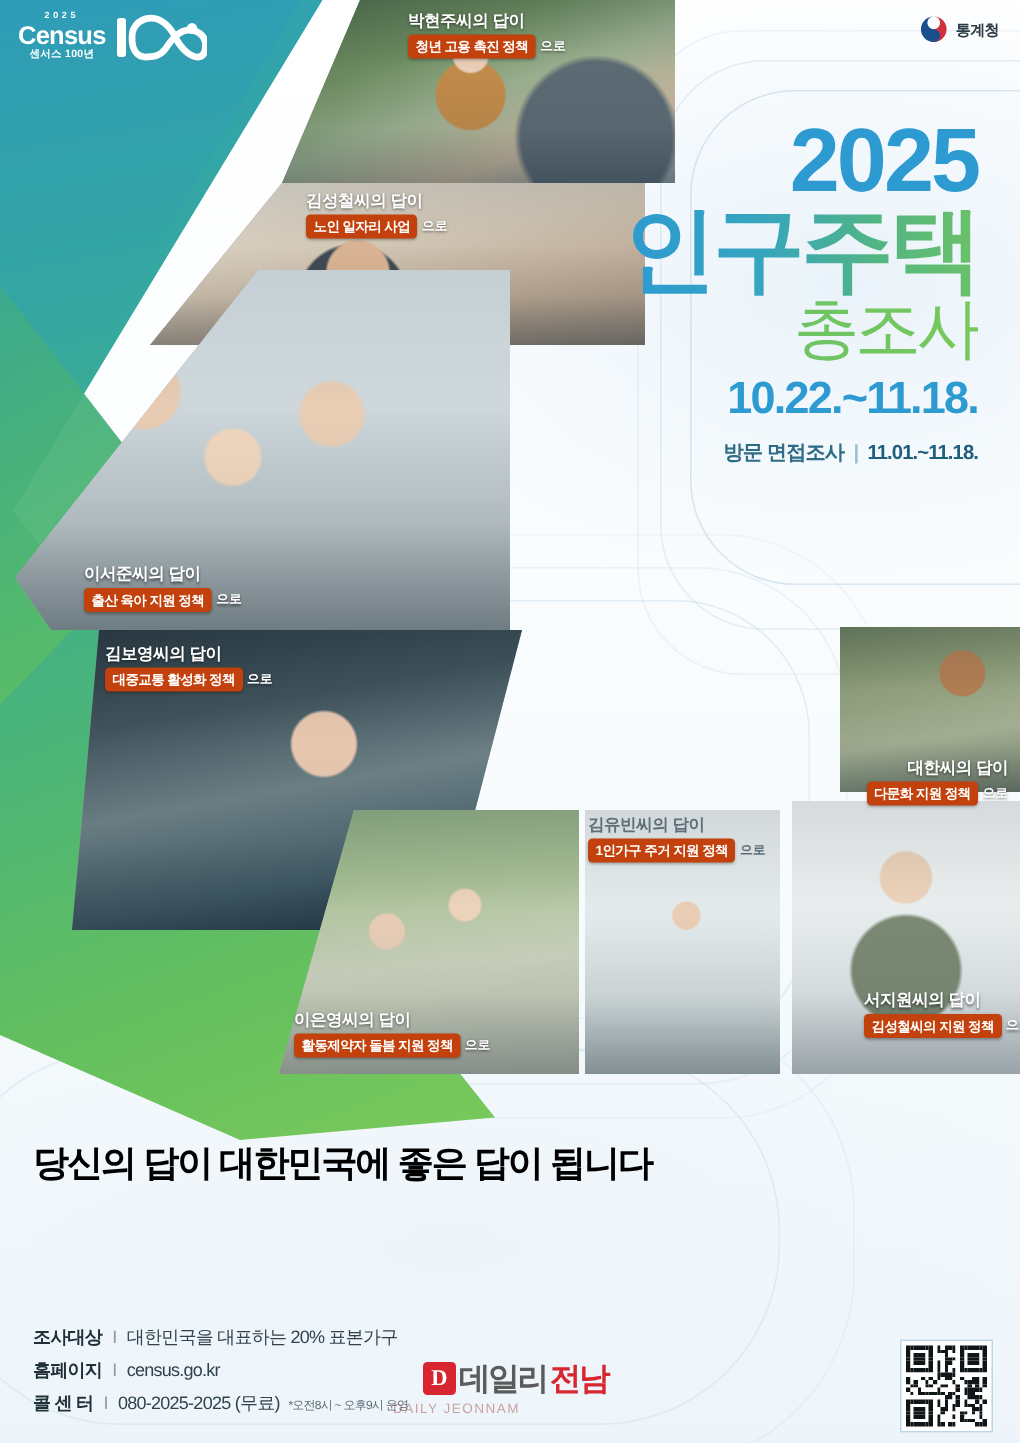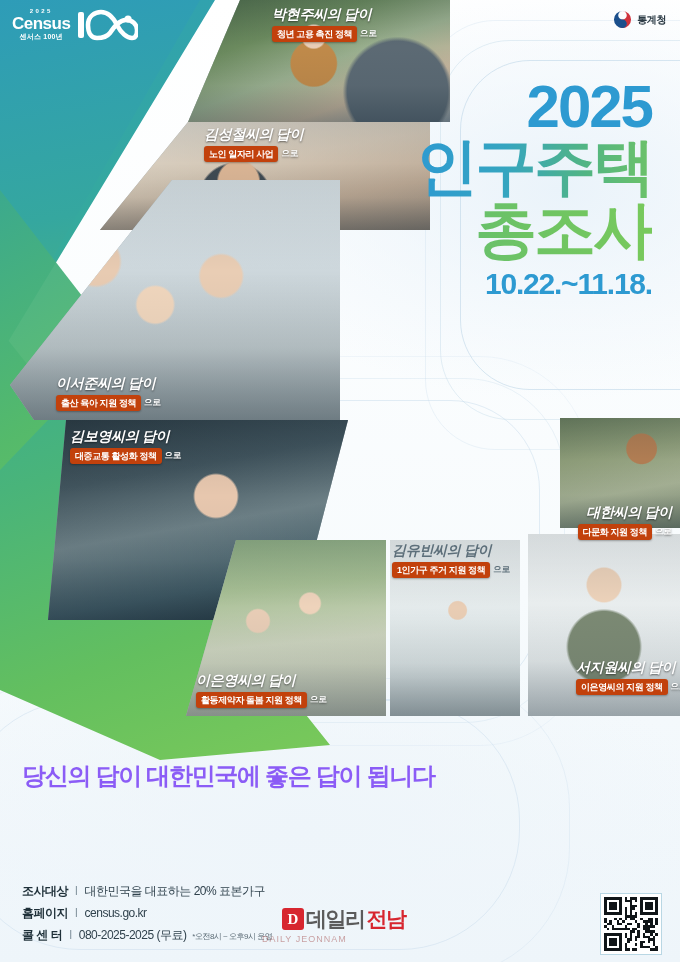--- a/index.html
+++ b/index.html
@@ -105,27 +105,26 @@
       linear-gradient(170deg, #6b7e5e 0%, #8d9c79 35%, #a8b396 65%, #7d8a74 100%); }
   .ph-office   { background-image:
       radial-gradient(circle at 50% 28%, #ecd2ba 0 11%, rgba(236,210,186,0) 12%),
       radial-gradient(circle at 50% 62%, #7c8a74 0 26%, rgba(124,138,116,0) 28%),
       linear-gradient(180deg, #f1f4f4 0%, #e6ebec 48%, #d6dcdd 100%); }
 
   
   .cap { position: absolute; z-index: 6; white-space: nowrap; }
   .cap .who {
     color: #ffffff;
-    font-size: 14px;
+    font-size: 11px;
     font-weight: 700;
     letter-spacing: -.3px;
     text-shadow: 0 1px 2px rgba(0,0,0,.55);
     display: block;
     margin-bottom: 2px;
-    font-style: italic;
   }
   .cap .line2 { display: flex; align-items: center; gap: 3px; }
   .cap .pill {
     background: #c2410c;
     color: #ffffff;
     font-size: 9px;
     font-weight: 700;
     letter-spacing: -.4px;
     padding: 1.5px 5px;
     border-radius: 3px;
@@ -169,40 +168,40 @@
     letter-spacing: -2px; line-height: .95;
   }
   .t-line1 {
     font-size: 62px; font-weight: 800; line-height: 1.02;
     letter-spacing: -3px;
     background: linear-gradient(90deg, #2d9ad1 0%, #35a5c0 38%, #52b583 72%, #6cc268 100%);
     -webkit-background-clip: text; background-clip: text;
     color: transparent; -webkit-text-fill-color: transparent;
   }
   .t-line2 {
-    font-size: 62px; font-weight: 700; line-height: 1.02;
+    font-size: 44px; font-weight: 400; line-height: 1.02;
     letter-spacing: -3px;
     background: linear-gradient(90deg, #63bd72 0%, #6ec464 50%, #78c95c 100%);
     -webkit-background-clip: text; background-clip: text;
     color: transparent; -webkit-text-fill-color: transparent;
   }
   .t-dates {
     font-size: 30px; font-weight: 800; color: #2d9ad1;
     letter-spacing: -1.2px; margin-top: 6px; line-height: 1.1;
   }
   .sched { margin-top: 10px; line-height: 1.45; }
   .sched-row { font-size: 13.5px; font-weight: 700; letter-spacing: -.6px; }
   .sched-row .lbl { color: #2f6d86; }
   .sched-row .sep { color: #9fc0cf; margin: 0 3px; }
   .sched-row .val { color: #1f5f7d; }
 
   
   .slogan { position: absolute; left: 22px; top: 762px; z-index: 15; }
   .slogan-1 {
-    font-size: 24px; font-weight: 800; color: #8b5cf6;
+    font-size: 24px; font-weight: 800; color: #000000;
     letter-spacing: -1.3px; line-height: 1.2;
   }
   .slogan-2 {
     font-size: 18px; font-weight: 600; color: #2f6f92;
     letter-spacing: -.9px; margin-top: 8px;
   }
 
   
   .footer { position: absolute; left: 22px; top: 880px; z-index: 15; }
   .f-row {
@@ -336,21 +335,21 @@
     <span class="who">이은영씨의 답이</span>
     <span class="line2">
       <span class="pill">활동제약자 돌봄 지원 정책</span>
       <span class="suffix">으로</span>
     </span>
   </div>
 
   <div class="cap" style="left:540px; top:659px;margin-left:36px;">
     <span class="who">서지원씨의 답이</span>
     <span class="line2">
-      <span class="pill">이은영씨의 지원 정책</span>
+      <span class="pill">김성철씨의 지원 정책</span>
       <span class="suffix">으로</span>
     </span>
   </div>
 
   <div class="logo-census">
     <div class="lc-text">
       <div class="lc-year">2025</div>
       <div class="lc-word">Census</div>
       <div class="lc-kr">센서스 100년</div>
     </div>
@@ -371,20 +370,25 @@
     <span class="gov-text">통계청</span>
   </div>
 
   <div class="title-block">
     <div class="t-2025">2025</div>
     <div class="t-line1">인구주택</div>
     <div class="t-line2">총조사</div>
     <div class="t-dates">10.22.~11.18.</div>
 
     <div class="sched">
+      <div class="sched-row">
+        <span class="lbl">방문 면접조사</span>
+        <span class="sep">|</span>
+        <span class="val">11.01.~11.18.</span>
+      </div>
     </div>
   </div>
 
   <div class="slogan">
     <div class="slogan-1">당신의 답이 대한민국에 좋은 답이 됩니다</div>
   </div>
 
   <div class="footer">
     <div class="f-row">
       <span class="f-label">조사대상</span>

